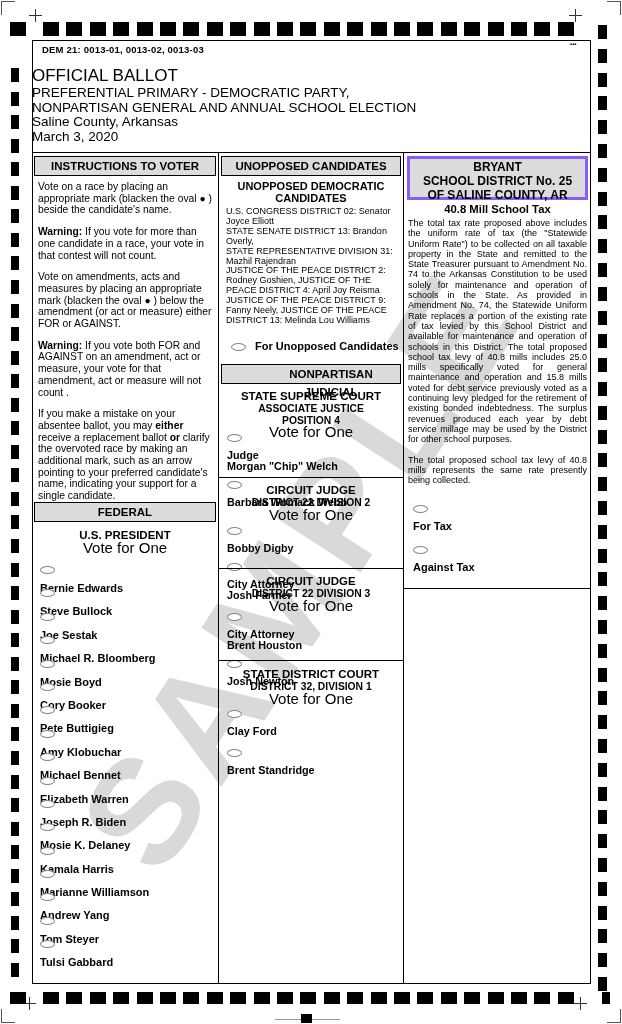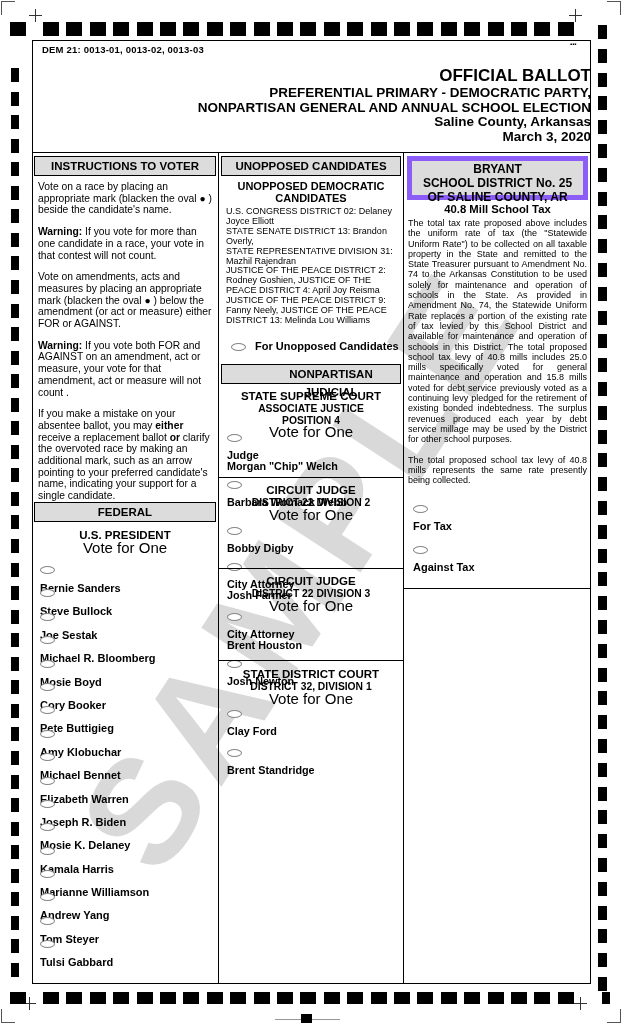--- a/index.html
+++ b/index.html
@@ -16,21 +16,21 @@
   .cross::before{content:"";position:absolute;left:6px;top:0;width:1px;height:13px;background:#333;}
   .cross::after{content:"";position:absolute;top:6px;left:0;height:1px;width:13px;background:#333;}
   .watermark{position:absolute;left:-50px;top:495px;width:700px;height:150px;z-index:0;
              text-align:center;font-size:150px;font-weight:bold;color:#d9d9d9;letter-spacing:8px;
              transform:rotate(-57deg);line-height:150px;user-select:none;}
   .layer{position:absolute;left:0;top:0;width:622px;height:1024px;z-index:1;}
   .content-box{position:absolute;left:32px;top:40px;width:559px;height:944px;
                border:1.5px solid #000;box-sizing:border-box;}
   .ballot-code{position:absolute;left:42px;top:44px;font-size:9.5px;font-weight:bold;letter-spacing:.2px;}
   .corner-dots{position:absolute;left:570px;top:41px;font-size:6px;font-weight:bold;letter-spacing:0px;}
-  .title-block{position:absolute;left:32px;top:66px;width:559px;text-align:right;font-weight:bold;}
+  .title-block{position:absolute;left:32px;top:66px;width:559px;text-align:left;font-weight:normal;}
   .t-main{font-size:17px;line-height:20px;}
   .t-sub{font-size:13.5px;line-height:14.6px;}
   .hline{position:absolute;background:#000;height:1px;}
   .vline{position:absolute;background:#000;width:1px;}
   .bar{position:absolute;background:#dcdcdc;border:1px solid #000;box-sizing:border-box;
        text-align:center;font-weight:bold;font-size:11.5px;line-height:18px;height:20px;}
   .instr{position:absolute;left:38px;top:181px;width:177px;font-size:10.3px;line-height:11.7px;}
   .instr p{margin:0 0 10px 0;}
   .race-head{position:absolute;text-align:center;font-weight:bold;}
   .rh1{font-size:11.5px;line-height:13px;}
@@ -45,21 +45,21 @@
   .cands1 .crow{height:23.4px;gap:9px;padding-left:2px;}
   .cands2 .crow{gap:8px;padding-left:8px;margin-bottom:9px;}
   .cands2 .cname{font-size:10.8px;line-height:11px;}
   .cell2{position:absolute;left:219px;width:184px;}
   .unopp-title{position:absolute;left:219px;top:180px;width:184px;text-align:center;
                font-weight:bold;font-size:11px;line-height:12px;}
   .unopp-entries{position:absolute;left:226px;top:207px;width:172px;font-size:9px;line-height:9.9px;}
   .oval-row-mid{position:absolute;display:flex;align-items:center;gap:9px;}
   .oval-row-mid .cname{font-size:11px;}
   .school-head{position:absolute;left:407px;top:156px;width:181px;height:44px;background:#dcdcdc;
-               border:5px solid #8b5cf6;box-sizing:border-box;text-align:center;font-weight:bold;
+               border:3px solid #8b5cf6;box-sizing:border-box;text-align:center;font-weight:bold;
                font-size:12px;line-height:13.8px;padding-top:2px;}
   .school-flow{position:absolute;left:408px;top:203px;width:179px;}
   .tax-title{text-align:center;font-weight:bold;font-size:11.3px;margin-bottom:3px;}
   .school-flow .para{font-size:9px;line-height:10.3px;text-align:justify;margin:0 0 10px 0;}
   .school-flow .crow{gap:8px;padding-left:5px;}
   .opt-for{margin-top:20px;}
   .opt-against{margin-top:13px;}
   .cell3-end{border-top:1px solid #000;margin:15px 0 0 -5px;width:188px;height:0;}
   .bmark-line{position:absolute;left:275px;top:1019px;width:65px;height:1px;background:#999;}
   .bmark-sq{position:absolute;left:301px;top:1014px;width:11px;height:9px;background:#000;}
@@ -113,21 +113,21 @@
     <div class="bar" style="left:34px;top:502px;width:182px;">FEDERAL</div>
 
     <div class="race-head" style="left:34px;top:529px;width:182px;">
       <div class="rh1">U.S. PRESIDENT</div>
       <div class="rhv">Vote for One</div>
     </div>
 
     <div class="cands1">
       <div class="crow">
           <span class="oval"></span>
-          <span class="cname">Bernie Sanders</span>
+          <span class="cname">Bernie Edwards</span>
         </div>
       <div class="crow">
           <span class="oval"></span>
           <span class="cname">Steve Bullock</span>
         </div>
       <div class="crow">
           <span class="oval"></span>
           <span class="cname">Joe Sestak</span>
         </div>
       <div class="crow">
@@ -188,21 +188,21 @@
         </div>
     </div>
 
     <div class="bar" style="left:221px;top:156px;width:180px;">UNOPPOSED CANDIDATES</div>
 
     <div class="unopp-title">
       <span class="cline">UNOPPOSED DEMOCRATIC</span>
       <span class="cline">CANDIDATES</span>
     </div>
     <div class="unopp-entries">
-      <div>U.S. CONGRESS DISTRICT 02: Delaney Joyce Elliott</div>
+      <div>U.S. CONGRESS DISTRICT 02: Senator Joyce Elliott</div>
       <div>STATE SENATE DISTRICT 13: Brandon Overly,</div>
       <div>STATE REPRESENTATIVE DIVISION 31: Mazhil Rajendran</div>
       <div>JUSTICE OF THE PEACE DISTRICT 2: Rodney Goshien, JUSTICE OF THE PEACE DISTRICT 4: April Joy Reisma</div>
       <div>JUSTICE OF THE PEACE DISTRICT 9: Fanny Neely, JUSTICE OF THE PEACE DISTRICT 13: Melinda Lou Williams</div>
     </div>
     <div class="oval-row-mid" style="left:231px;top:341px;">
       <span class="oval"></span>
       <span class="cname">For Unopposed Candidates</span>
     </div>
 

